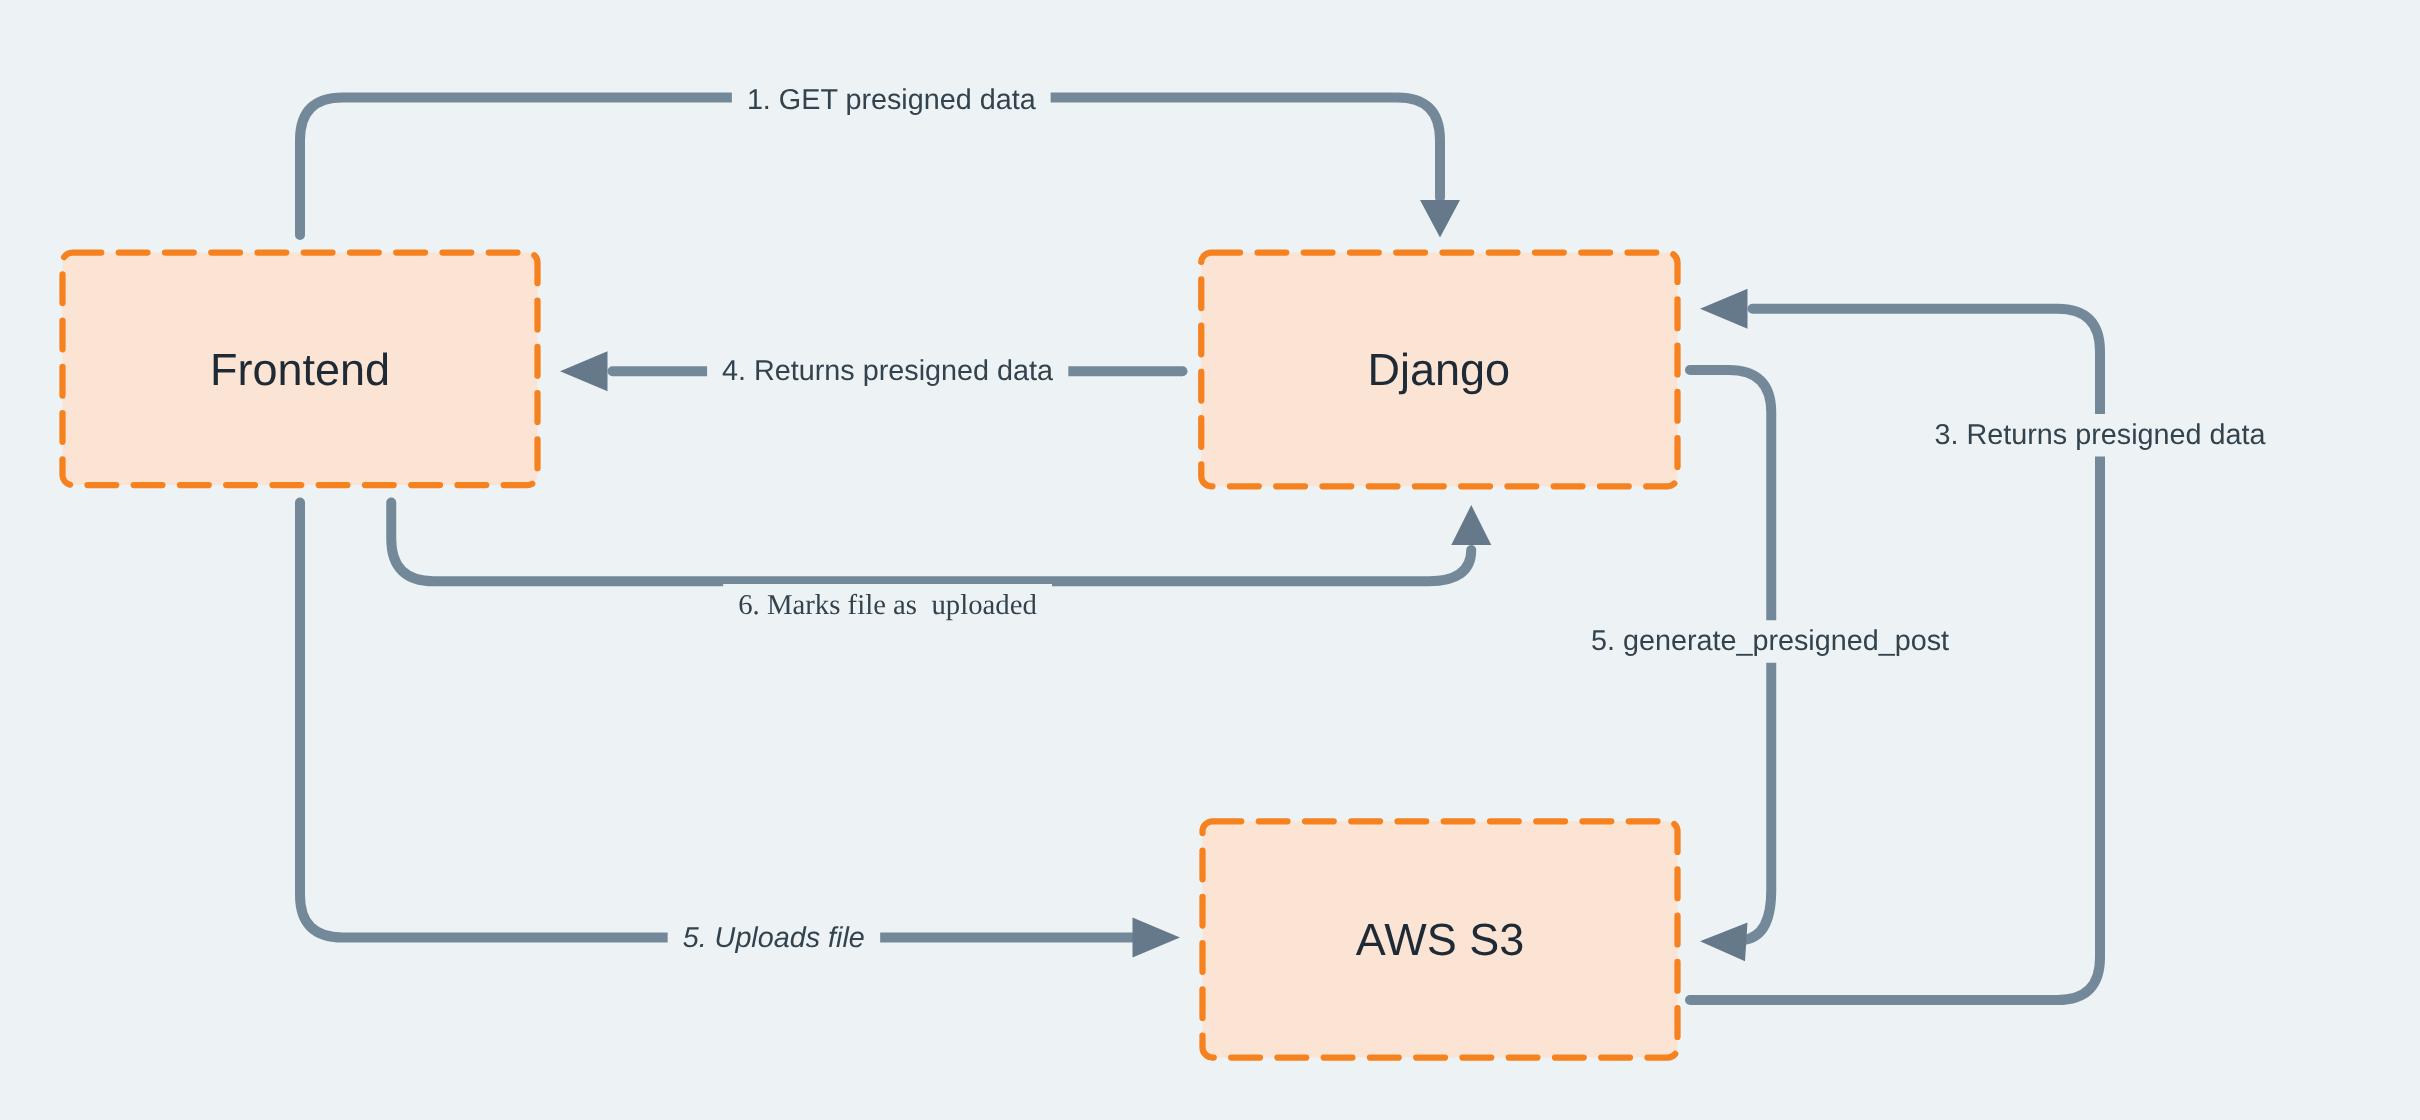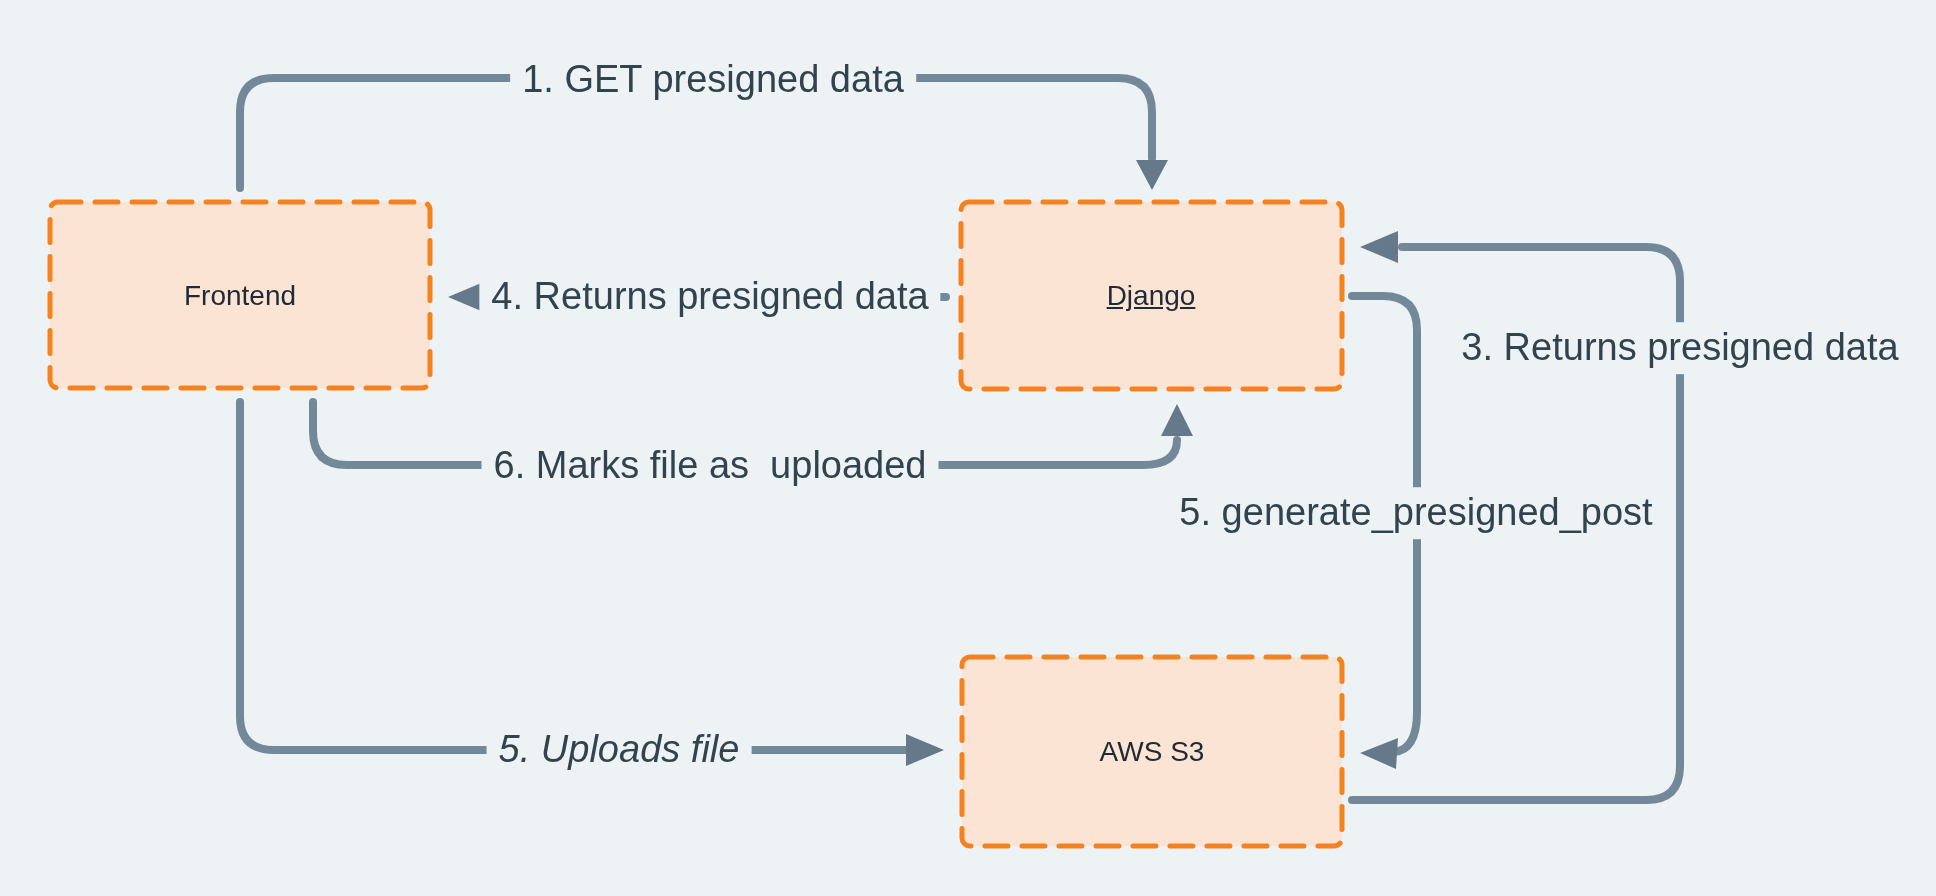--- a/index.html
+++ b/index.html
@@ -24,30 +24,30 @@
     fill:none;
     stroke-linecap:round;
     stroke-linejoin:round;
   }
   .arrowhead{fill:var(--arrow,#66798a);stroke:none;}
   .edge-label{
     position:absolute;
     transform:translate(-50%,-50%);
     background:var(--background,#edf2f5);
     color:var(--label-text,#33434e);
-    font-size:38px;
+    font-size:23px;
     line-height:1.2;
     padding:3px 12px;
     white-space:pre;
   }
   .node-label{
     position:absolute;
     transform:translate(-50%,-50%);
     color:var(--node-text,#1e2a35);
-    font-size:28px;
+    font-size:36px;
     white-space:pre;
   }
 </style>
 </head>
 <body>
 
 <div class="canvas">
 
   <svg class="diagram-svg" width="1936" height="896" viewBox="0 0 1936 896">
 
@@ -68,23 +68,23 @@
 
     <path class="edge" d="M 1352 800 H 1646 Q 1680 800 1680 766 V 281 Q 1680 247 1646 247 H 1402"></path>
     <polygon class="arrowhead" points="1398,231 1398,263 1360,247"></polygon>
 
     <rect class="node-box" x="50" y="202" width="380" height="186" rx="8"></rect>
     <rect class="node-box" x="961" y="202" width="381" height="187" rx="8"></rect>
     <rect class="node-box" x="962" y="657" width="380" height="189" rx="8"></rect>
   </svg>
 
   <span class="node-label" style="left:240px;top:296px;">Frontend</span>
-  <span class="node-label" style="left:1151px;top:296px;text-decoration:underline;">Django</span>
+  <span class="node-label" style="left:1151px;top:296px;">Django</span>
   <span class="node-label" style="left:1152px;top:752px;">AWS S3</span>
 
   <span class="edge-label" style="left:713px;top:80px;">1. GET presigned data</span>
   <span class="edge-label" style="left:1416px;top:513px;">5. generate_presigned_post</span>
   <span class="edge-label" style="left:1680px;top:348px;">3. Returns presigned data</span>
   <span class="edge-label" style="left:710px;top:297px;">4. Returns presigned data</span>
   <span class="edge-label" style="left:619px;top:750px;font-style:italic;">5. Uploads file</span>
-  <span class="edge-label" style="left:710px;top:466px;">6. Marks file as  uploaded</span>
+  <span class="edge-label" style="left:710px;top:484px;font-family:Liberation Serif, serif;">6. Marks file as  uploaded</span>
 
 </div>
 
 </body></html>

